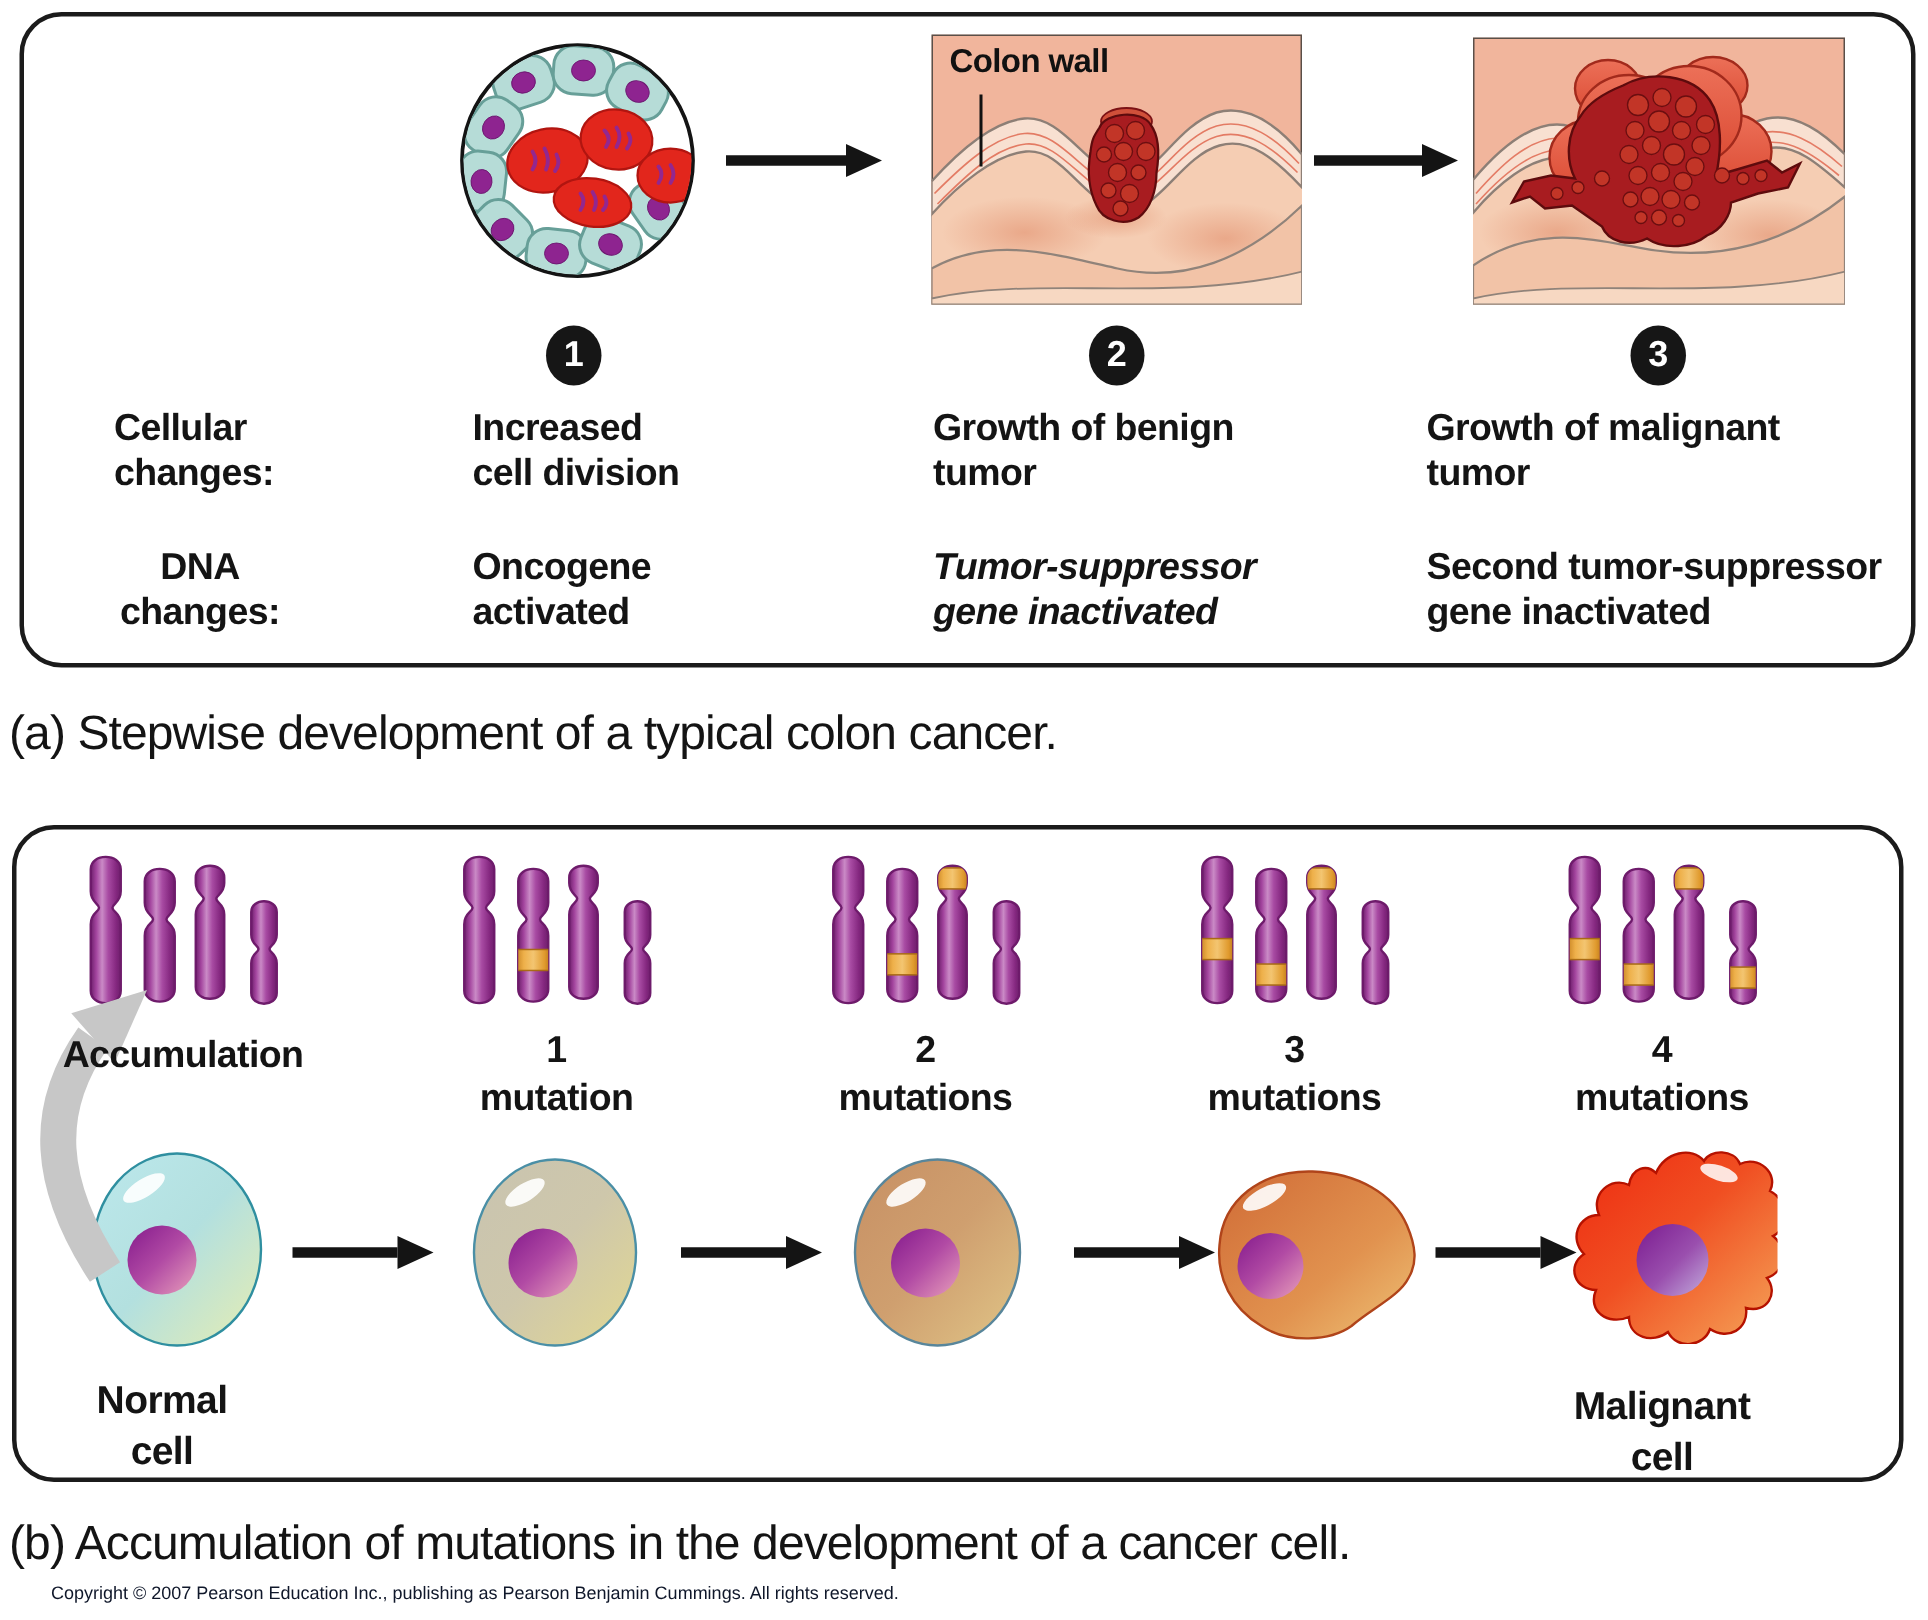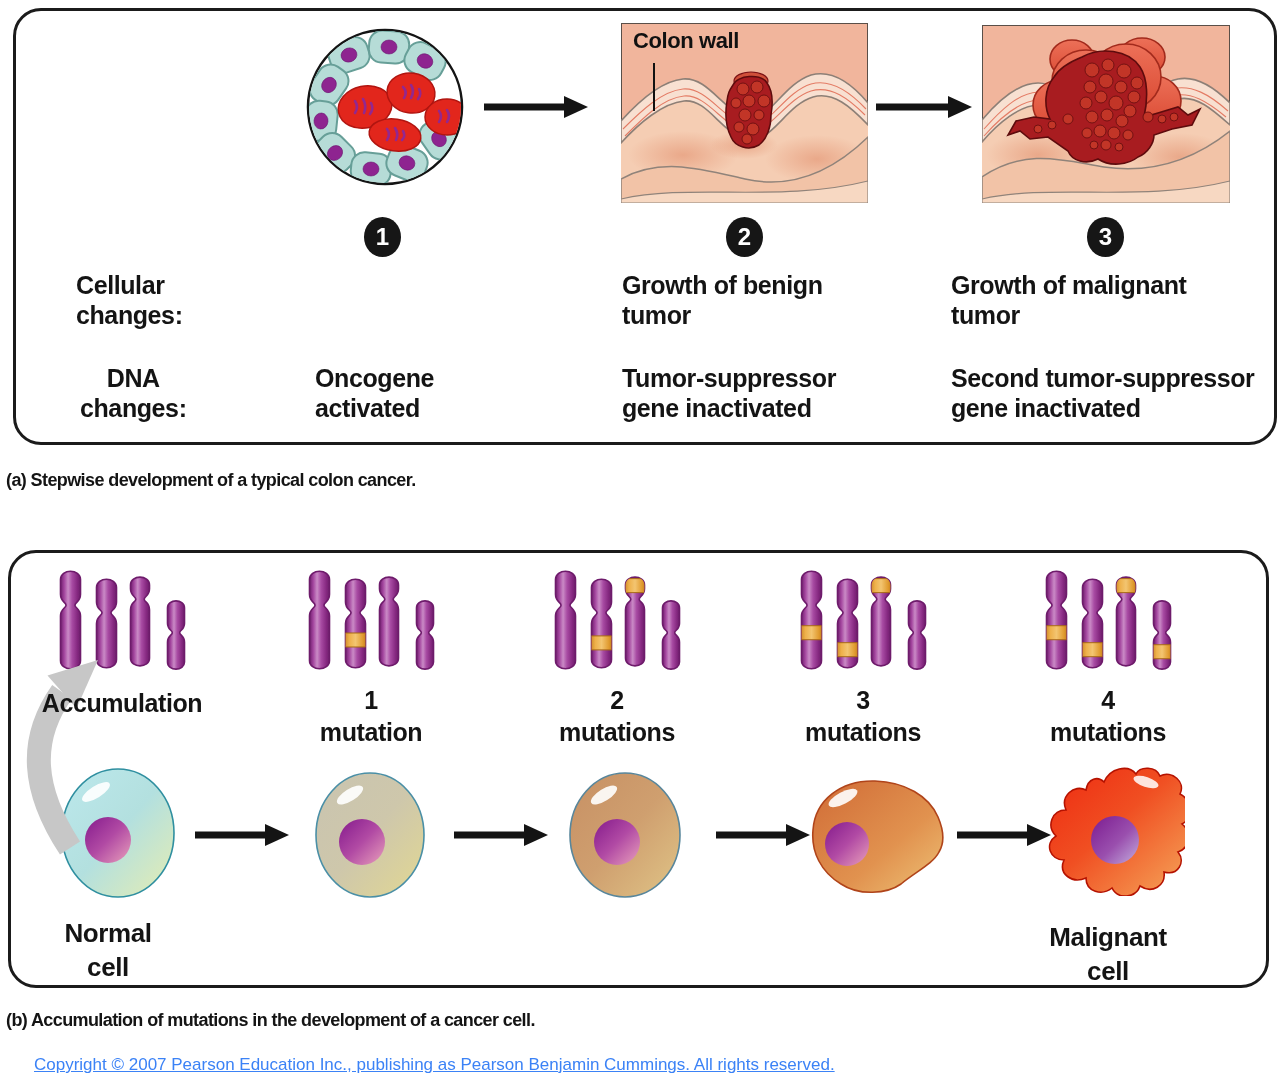--- a/index.html
+++ b/index.html
@@ -2,31 +2,31 @@
 <html><head>
 <meta charset="utf-8">
 <style>
   html,body{margin:0;padding:0;background:#fff;}
   #page{position:relative;width:1285px;height:1080px;background:#fff;
         font-family:"Liberation Sans","DejaVu Sans",sans-serif;color:#141414;overflow:hidden;}
   .box{position:absolute;border:3px solid #1b1b1b;border-radius:28px;background:#fff;}
   .abs{position:absolute;}
   .pre{white-space:pre-line;}
   .tbl{font-size:25px;font-weight:bold;line-height:30px;letter-spacing:-0.4px;}
-  .cap{font-size:18px;font-weight:bold;letter-spacing:-0.6px;}
+  .cap{font-size:32px;font-weight:normal;letter-spacing:-0.6px;}
   .badge{position:absolute;width:37px;height:40px;border-radius:50%;background:#161616;
          display:flex;align-items:center;justify-content:center;}
   .badge span{color:#fff;font-size:24px;font-weight:bold;}
   .glabel{position:absolute;width:200px;text-align:center;font-size:25px;font-weight:bold;
           line-height:32px;letter-spacing:-0.4px;z-index:5;}
   .clabel{position:absolute;width:200px;text-align:center;font-size:26px;font-weight:bold;
           line-height:34px;letter-spacing:-0.4px;z-index:5;}
   .colonwall-label{position:absolute;left:12px;top:5px;font-size:22px;font-weight:bold;
                    letter-spacing:-0.4px;color:#111;}
-  .copyright{font-size:17px;color:#3b82f6;letter-spacing:0px;text-decoration:underline;}
+  .copyright{font-size:12px;color:#0f172a;letter-spacing:0px;}
   svg{display:block;}
 </style>
 </head>
 <body>
 
 <svg width="0" height="0" style="position:absolute" aria-hidden="true">
   <defs>
     <linearGradient id="chromoGrad" x1="0" y1="0" x2="1" y2="0">
       <stop offset="0" stop-color="#6e206c"></stop>
         <stop offset="0.18" stop-color="#a2439d"></stop>
@@ -249,26 +249,28 @@
     </div>
   <div class="badge" style="left:1087px;top:217px;">
       <span>3</span>
     </div>
 
   <div class="abs tbl pre" style="left:76px;top:270px;">Cellular
 changes:</div>
   <div class="abs tbl pre" style="left:80px;top:363px;text-align:center;">DNA
 changes:</div>
 
+  <div class="abs tbl pre" style="left:315px;top:270px;">Increased
+cell division</div>
   <div class="abs tbl pre" style="left:315px;top:363px;">Oncogene
 activated</div>
 
   <div class="abs tbl pre" style="left:622px;top:270px;">Growth of benign
 tumor</div>
-  <div class="abs tbl pre" style="left:622px;top:363px;">Tumor-suppressor
+  <div class="abs tbl pre" style="left:622px;top:363px;font-style:italic;">Tumor-suppressor
 gene inactivated</div>
 
   <div class="abs tbl pre" style="left:951px;top:270px;">Growth of malignant
 tumor</div>
   <div class="abs tbl pre" style="left:951px;top:363px;">Second tumor-suppressor
 gene inactivated</div>
 
   <div class="abs cap" style="left:6px;top:470px;">(a) Stepwise development of a typical colon cancer.</div>
 
   <div class="box" style="left:8px;top:550px;width:1255px;height:432px;"></div>

